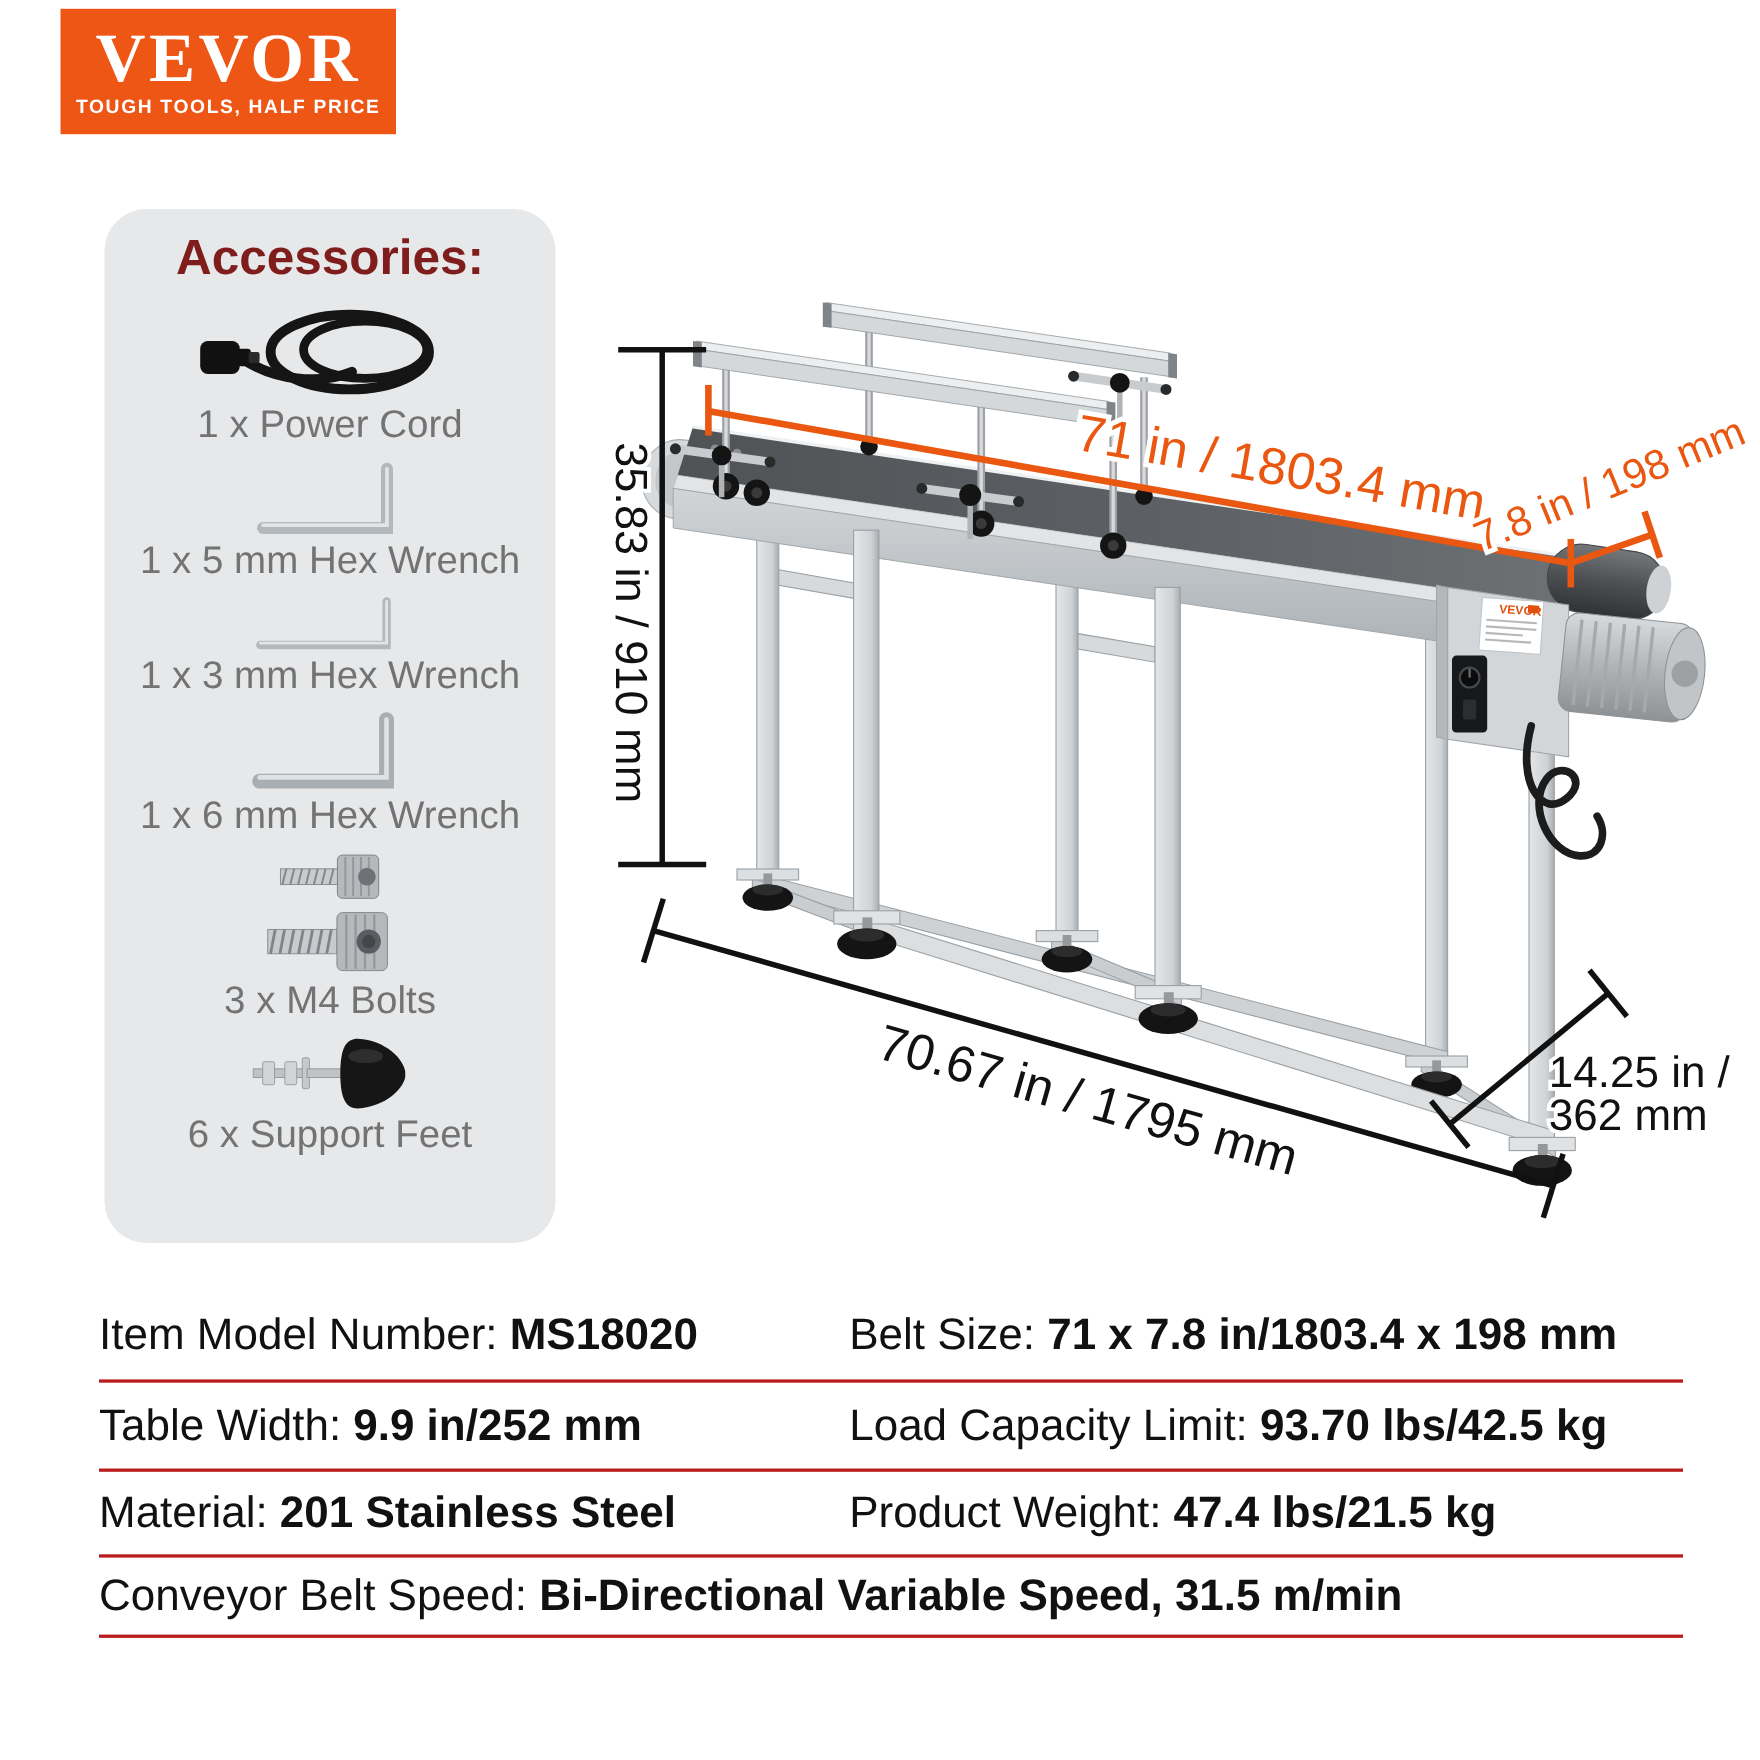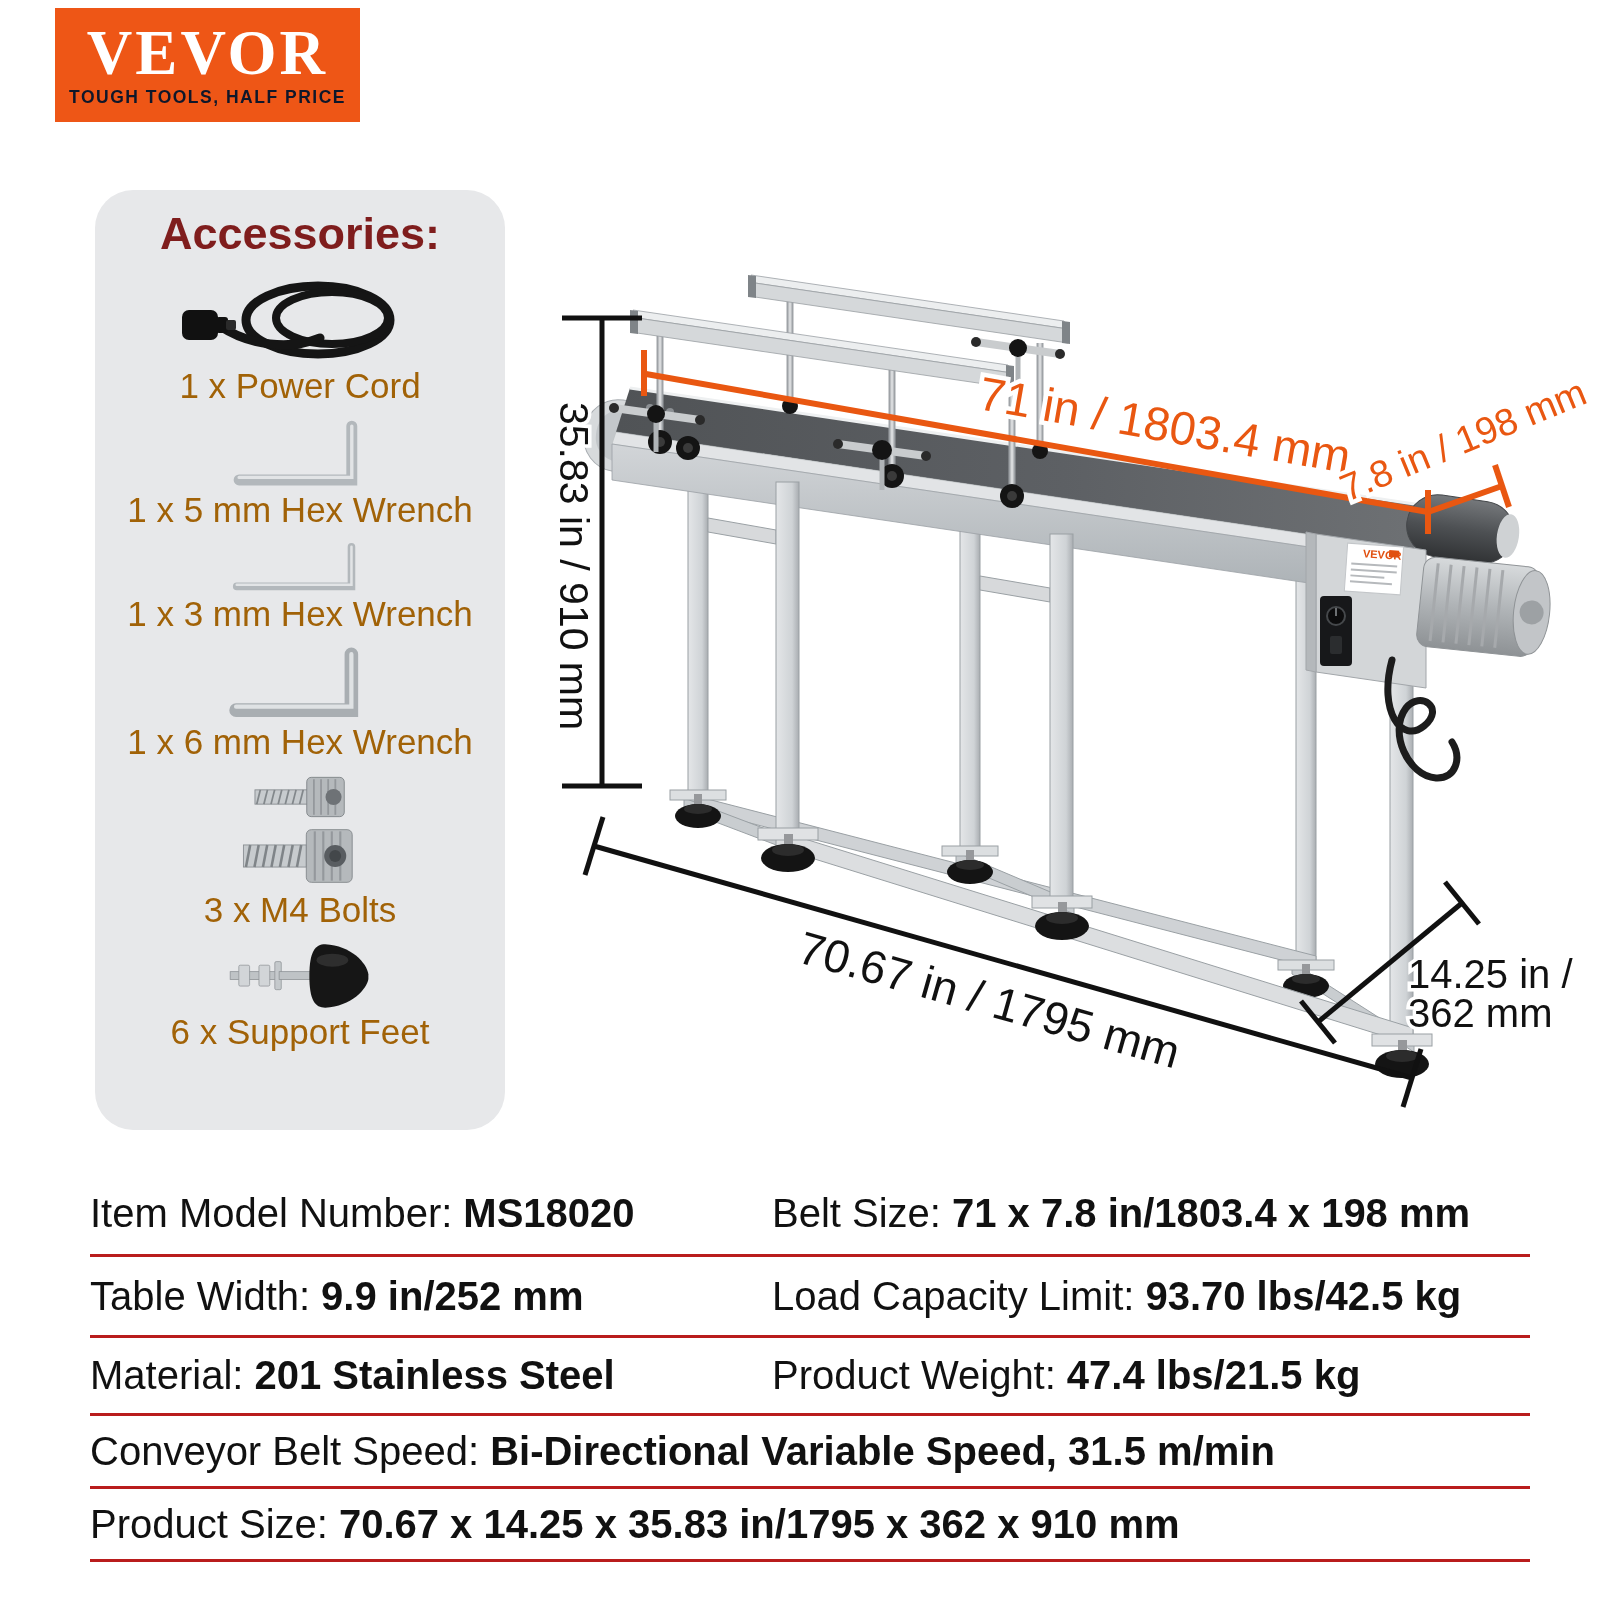--- a/index.html
+++ b/index.html
@@ -4,29 +4,29 @@
 <style>
   html,body{margin:0;padding:0;background:#ffffff;}
   .canvas{position:relative;width:1600px;height:1600px;background:#ffffff;overflow:hidden;
           font-family:"Liberation Sans",sans-serif;color:#111;padding-left:40px;}
 
   
   .logo{position:absolute;left:55px;top:8px;width:305px;height:114px;background:#EE5616;
         display:flex;flex-direction:column;align-items:center;justify-content:center;}
   .logo .brand{font-family:"Liberation Serif",serif;font-weight:bold;font-size:63px;
                color:#fff;letter-spacing:3px;line-height:60px;}
-  .logo .tag{font-size:17.5px;font-weight:bold;color:#0f172a;letter-spacing:1.5px;margin-top:4px;}
+  .logo .tag{font-size:17.5px;font-weight:bold;color:#ffffff;letter-spacing:1.5px;margin-top:4px;}
 
   
   .panel{position:absolute;left:95px;top:190px;width:410px;height:940px;background:#E7E8EA;
          border-radius:38px;display:flex;flex-direction:column;align-items:center;padding-top:18px;box-sizing:border-box;}
   .panel .title{color:#7f1d1d;font-weight:bold;font-size:45px;margin-bottom:14px;}
   .acc-item{display:flex;flex-direction:column;align-items:center;}
   .acc-item .ic{display:flex;align-items:center;justify-content:center;}
-  .acc-item .lb{font-size:35px;color:#a16207;line-height:40px;margin-bottom:10px;}
+  .acc-item .lb{font-size:35px;color:#737373;line-height:40px;margin-bottom:10px;}
 
   
   .spec{position:absolute;left:90px;top:1172px;width:1440px;font-size:40px;}
   .spec-row{display:grid;grid-template-columns:682px 1fr;align-items:center;height:78px;
             border-bottom:3px solid #b91c1c;}
   .spec-row.single{grid-template-columns:1fr;}
   .spec-row.h70{height:70px;}
   .spec .lbl{font-weight:400;}
   .spec .val{font-weight:700;}
   .spec .cell{white-space:nowrap;}
@@ -431,20 +431,15 @@
       </div>
       <div class="cell">
         <span class="lbl">Product Weight:</span><span class="val">47.4 lbs/21.5 kg</span>
       </div>
     </div>
     <div class="spec-row single h70">
       <div class="cell">
         <span class="lbl">Conveyor Belt Speed:</span><span class="val">Bi-Directional Variable Speed, 31.5 m/min</span>
       </div>
     </div>
-    <div class="spec-row single h70">
-      <div class="cell">
-        <span class="lbl">Product Size:</span><span class="val">70.67 x 14.25 x 35.83 in/1795 x 362 x 910 mm</span>
-      </div>
-    </div>
   </div>
 
 </div>
 
 </body></html>

